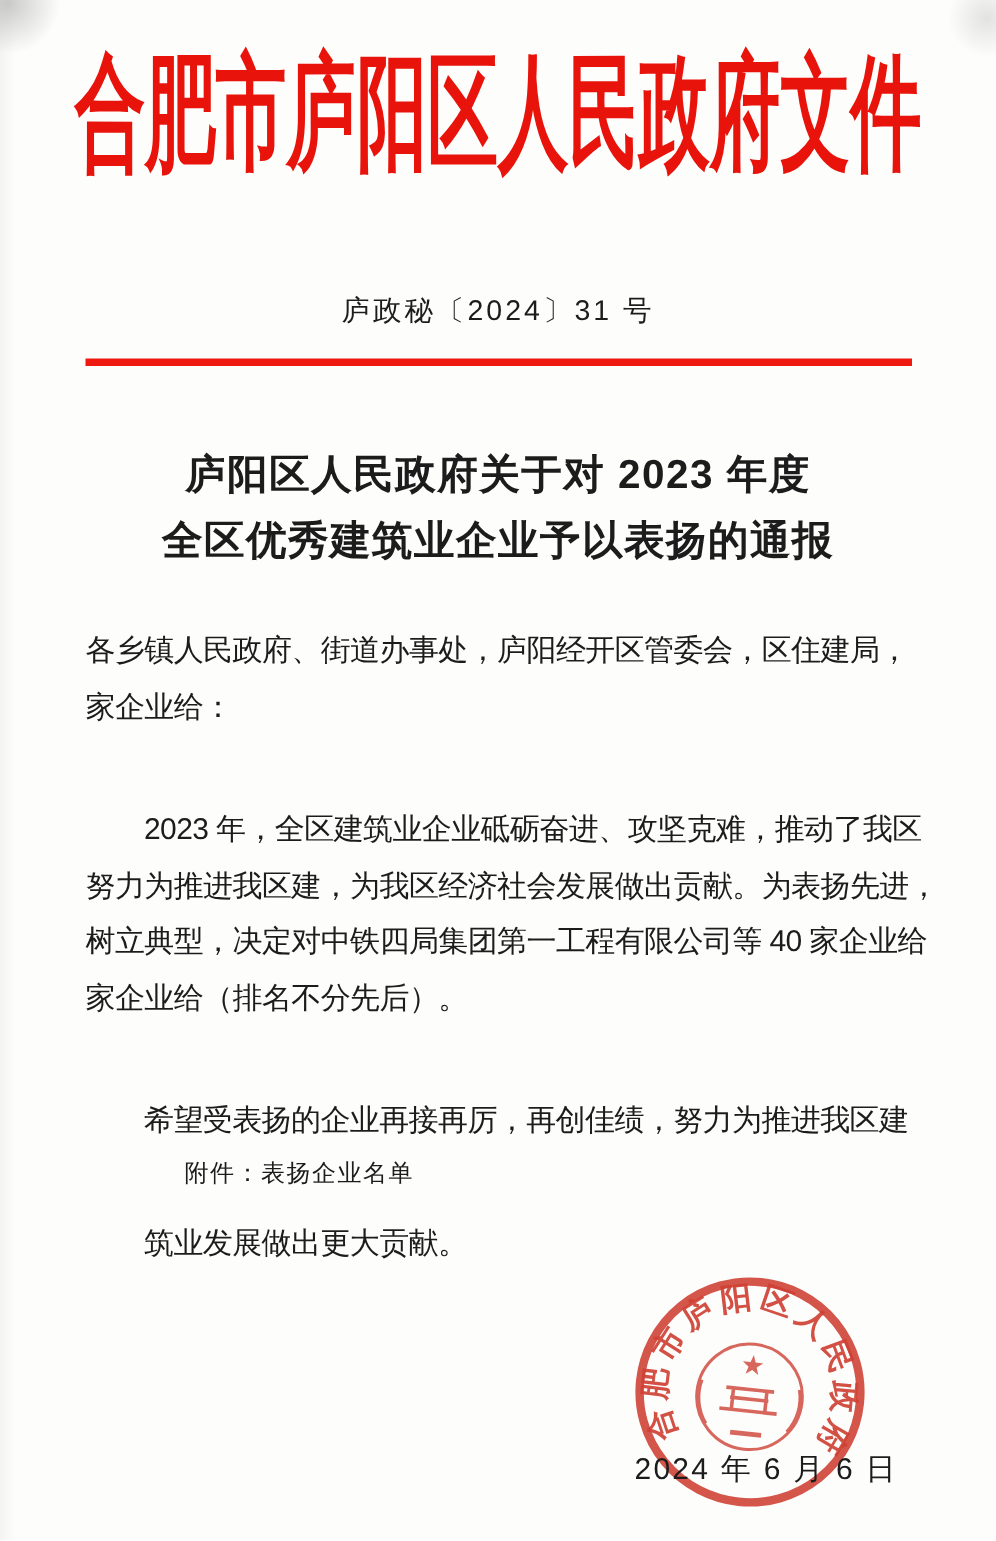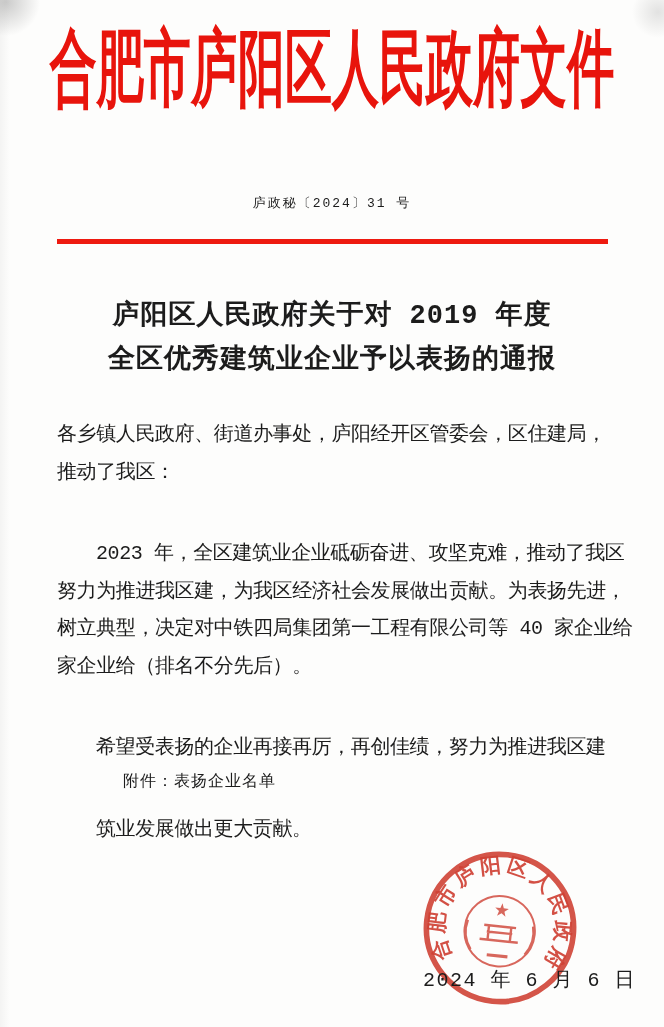--- a/index.html
+++ b/index.html
@@ -2,21 +2,21 @@
 <html style="--header-red: #e8140c; --line-red: #ee1a10; --seal-red: #c9281a; --ink: #1c1c1c;"><head>
 <meta charset="utf-8">
 <style>
   html, body { margin: 0; padding: 0; background: #ffffff; }
   .page {
     position: relative;
     width: 664px;
     height: 1027px;
     margin: 0 auto;
     overflow: hidden;
-    font-family: Liberation Mono, monospace;
+    font-family: Liberation Sans, sans-serif;
     color: var(--ink, #1c1c1c);
     background:
       radial-gradient(circle at 6px 2px, rgba(110,110,110,0.35), rgba(110,110,110,0) 34px),
       radial-gradient(circle at 658px 12px, rgba(130,130,130,0.22), rgba(130,130,130,0) 26px),
       linear-gradient(90deg, rgba(160,160,160,0.10), rgba(160,160,160,0) 10px),
       #fdfdfc;
   }
 
   
   .header-title {
@@ -33,21 +33,21 @@
     transform: scaleX(0.56);
     transform-origin: center;
     letter-spacing: 0;
     line-height: 1.15;
   }
 
   .doc-number {
     position: absolute;
     top: 194px; left: 0; right: 0;
     text-align: center;
-    font-size: 13px;
+    font-size: 19px;
     letter-spacing: 2px;
   }
 
   .red-line {
     position: absolute;
     top: 239px; left: 57px;
     width: 551px; height: 5px;
     background: var(--line-red, #ee1a10);
   }
 
@@ -106,27 +106,27 @@
 
   <div class="header-title">
     <span>合肥市庐阳区人民政府文件</span>
   </div>
 
   <div class="doc-number">庐政秘〔2024〕31 号</div>
 
   <div class="red-line"></div>
 
   <div class="doc-title">
-    <div>庐阳区人民政府关于对 2019 年度</div>
+    <div>庐阳区人民政府关于对 2023 年度</div>
     <div>全区优秀建筑业企业予以表扬的通报</div>
   </div>
 
   <div class="body-text">
     <div class="line">各乡镇人民政府、街道办事处，庐阳经开区管委会，区住建局，</div>
-    <div class="line">推动了我区：</div>
+    <div class="line">家企业给：</div>
     <div class="line indent">2023 年，全区建筑业企业砥砺奋进、攻坚克难，推动了我区</div>
     <div class="line">努力为推进我区建，为我区经济社会发展做出贡献。为表扬先进，</div>
     <div class="line">树立典型，决定对中铁四局集团第一工程有限公司等 40 家企业给</div>
     <div class="line">家企业给（排名不分先后）。</div>
     <div class="line indent">希望受表扬的企业再接再厉，再创佳绩，努力为推进我区建</div>
     <div class="line indent">筑业发展做出更大贡献。</div>
   </div>
 
   <div class="attachment">附件：表扬企业名单</div>
 

